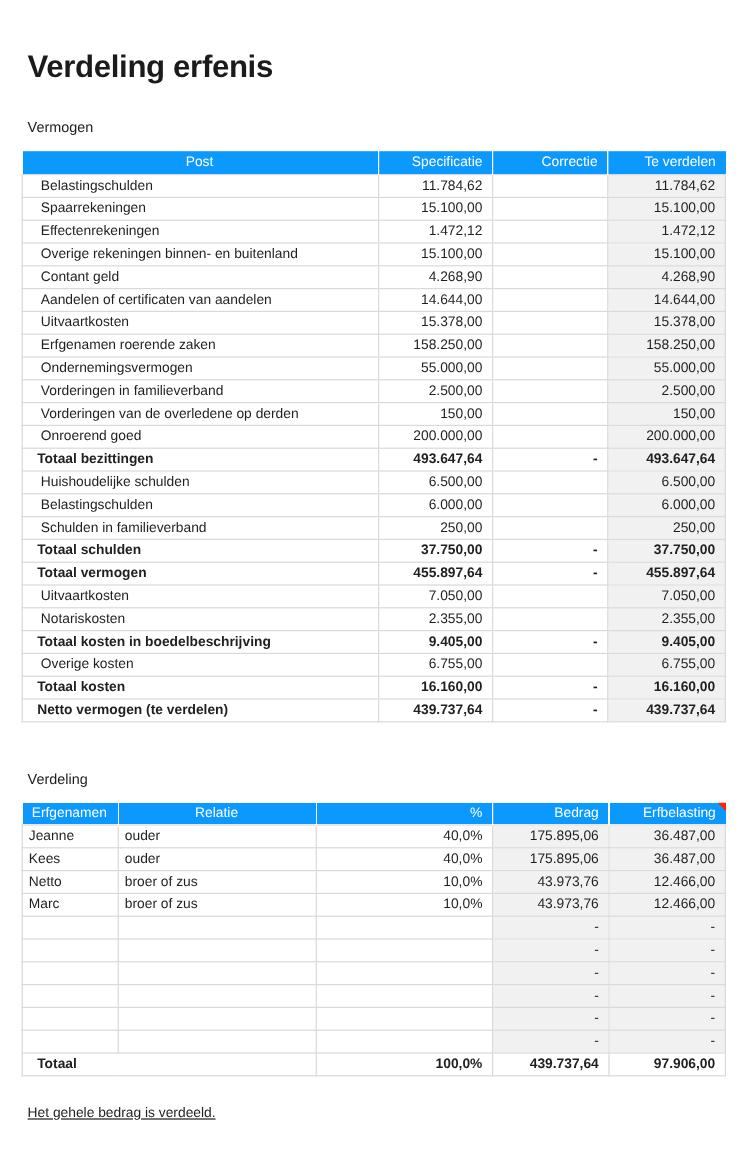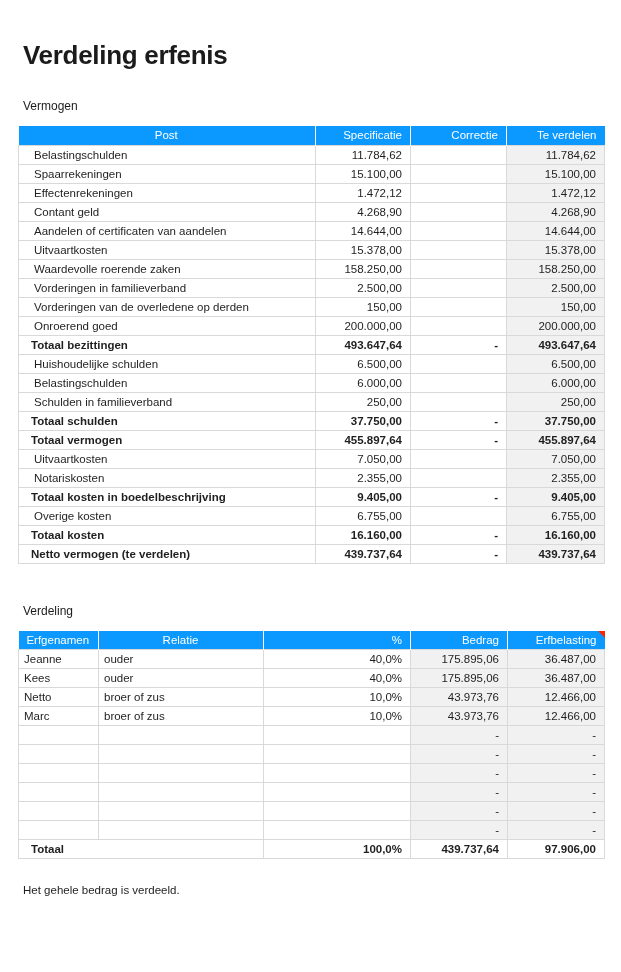--- a/index.html
+++ b/index.html
@@ -46,21 +46,21 @@
   td.shade{background:var(--shaded-col);}
   tr.item td.c-label{padding-left:15px;}
   tr.total td{font-weight:bold;border-top:1.5px solid var(--total-border);padding-left:12px;}
   tfoot tr.total td{font-weight:bold;border-top:1.5px solid var(--total-border);margin-top:20px;}
   td.c-label,td.c-name,td.c-rel{padding-left:5px;}
   .corner-marker{
     position:absolute;top:0;right:0;width:0;height:0;
     border-top:7px solid var(--comment-marker);
     border-left:7px solid transparent;
   }
-  p.note{font-size:11.5px;margin:25px 0 1px 5px;color:var(--text);}
+  p.note{font-size:11.5px;margin:25px 0 1px 5px;color:var(--text);text-decoration:underline;}
 </style>
 </head>
 <body>
 
 <div class="page">
 
   <h1>Verdeling erfenis</h1>
 
   <h2>Vermogen</h2>
 
@@ -92,42 +92,54 @@
     <td class="num"></td>
     <td class="num shade">15.100,00</td>
   </tr>
         <tr class="item">
     <td class="c-label">Effectenrekeningen</td>
     <td class="num">1.472,12</td>
     <td class="num"></td>
     <td class="num shade">1.472,12</td>
   </tr>
         <tr class="item">
+    <td class="c-label">Overige rekeningen binnen- en buitenland</td>
+    <td class="num">15.100,00</td>
+    <td class="num"></td>
+    <td class="num shade">15.100,00</td>
+  </tr>
+        <tr class="item">
     <td class="c-label">Contant geld</td>
     <td class="num">4.268,90</td>
     <td class="num"></td>
     <td class="num shade">4.268,90</td>
   </tr>
         <tr class="item">
     <td class="c-label">Aandelen of certificaten van aandelen</td>
     <td class="num">14.644,00</td>
     <td class="num"></td>
     <td class="num shade">14.644,00</td>
   </tr>
         <tr class="item">
     <td class="c-label">Uitvaartkosten</td>
     <td class="num">15.378,00</td>
     <td class="num"></td>
     <td class="num shade">15.378,00</td>
   </tr>
         <tr class="item">
-    <td class="c-label">Waardevolle roerende zaken</td>
+    <td class="c-label">Erfgenamen roerende zaken</td>
     <td class="num">158.250,00</td>
     <td class="num"></td>
     <td class="num shade">158.250,00</td>
+  </tr>
+        <tr class="item">
+    <td class="c-label">Ondernemingsvermogen</td>
+    <td class="num">55.000,00</td>
+    <td class="num"></td>
+    <td class="num shade">55.000,00</td>
   </tr>
         <tr class="item">
     <td class="c-label">Vorderingen in familieverband</td>
     <td class="num">2.500,00</td>
     <td class="num"></td>
     <td class="num shade">2.500,00</td>
   </tr>
         <tr class="item">
     <td class="c-label">Vorderingen van de overledene op derden</td>
     <td class="num">150,00</td>

